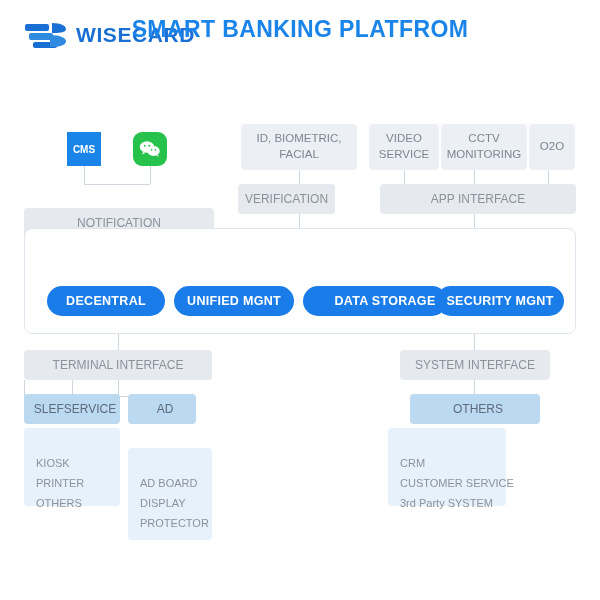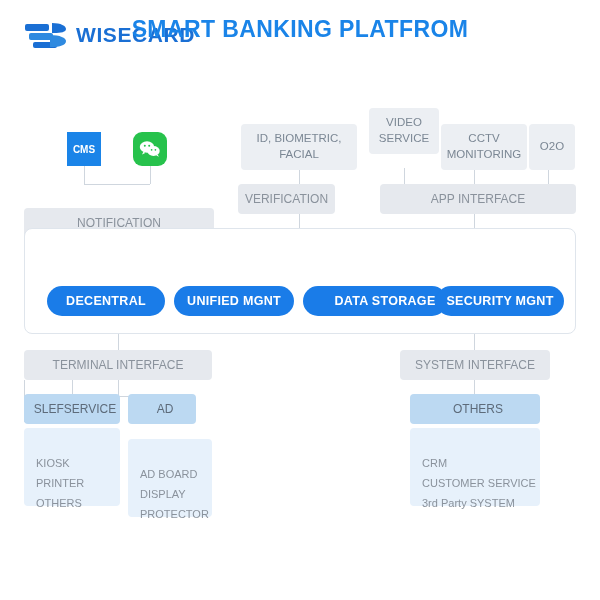--- a/index.html
+++ b/index.html
@@ -211,21 +211,21 @@
       <circle cx="5.8" cy="5.8" r="1" fill="#27c24c"></circle>
       <circle cx="10.2" cy="5.8" r="1" fill="#27c24c"></circle>
       <circle cx="12.6" cy="9.8" r="0.85" fill="#27c24c"></circle>
       <circle cx="16.4" cy="9.8" r="0.85" fill="#27c24c"></circle>
     </svg>
   </div>
 
   <div class="box" style="left:241px; top:124px; width:116px; height:46px;">
     <span>ID, BIOMETRIC, FACIAL</span>
   </div>
-  <div class="box" style="left:369px; top:108px; width:70px; height:46px;">
+  <div class="box" style="left:369px; top:124px; width:70px; height:46px;">
     <span>VIDEO SERVICE</span>
   </div>
   <div class="box" style="left:441px; top:124px; width:86px; height:46px;">
     <span>CCTV MONITORING</span>
   </div>
   <div class="box" style="left:529px; top:124px; width:46px; height:46px;">
     <span>O2O</span>
   </div>
 
   <div class="box gray-head" style="left:24px; top:184px; width:190px; height:30px;margin-top:24px;">
@@ -266,28 +266,28 @@
   </div>
   <div class="box listbox" style="left:24px; top:428px; width:96px; height:78px;">
     <div class="li">KIOSK</div>
     <div class="li">PRINTER</div>
     <div class="li">OTHERS</div>
   </div>
 
   <div class="box bluehead" style="left:128px; top:394px; width:68px; height:30px;">
     <span>AD</span>
   </div>
-  <div class="box listbox" style="left:128px; top:439px; width:84px; height:78px;">
+  <div class="box listbox" style="left:128px; top:448px; width:84px; height:92px;">
     <div class="li">AD BOARD</div>
     <div class="li">DISPLAY</div>
     <div class="li">PROTECTOR</div>
   </div>
 
   <div class="box bluehead" style="left:410px; top:394px; width:130px; height:30px;">
     <span>OTHERS</span>
   </div>
-  <div class="box listbox" style="left:410px; top:428px; width:130px; height:78px;">
+  <div class="box listbox" style="left:388px; top:428px; width:118px; height:78px;">
     <div class="li">CRM</div>
     <div class="li">CUSTOMER SERVICE</div>
     <div class="li">3rd Party SYSTEM</div>
   </div>
 
 </div>
 
 </body></html>

